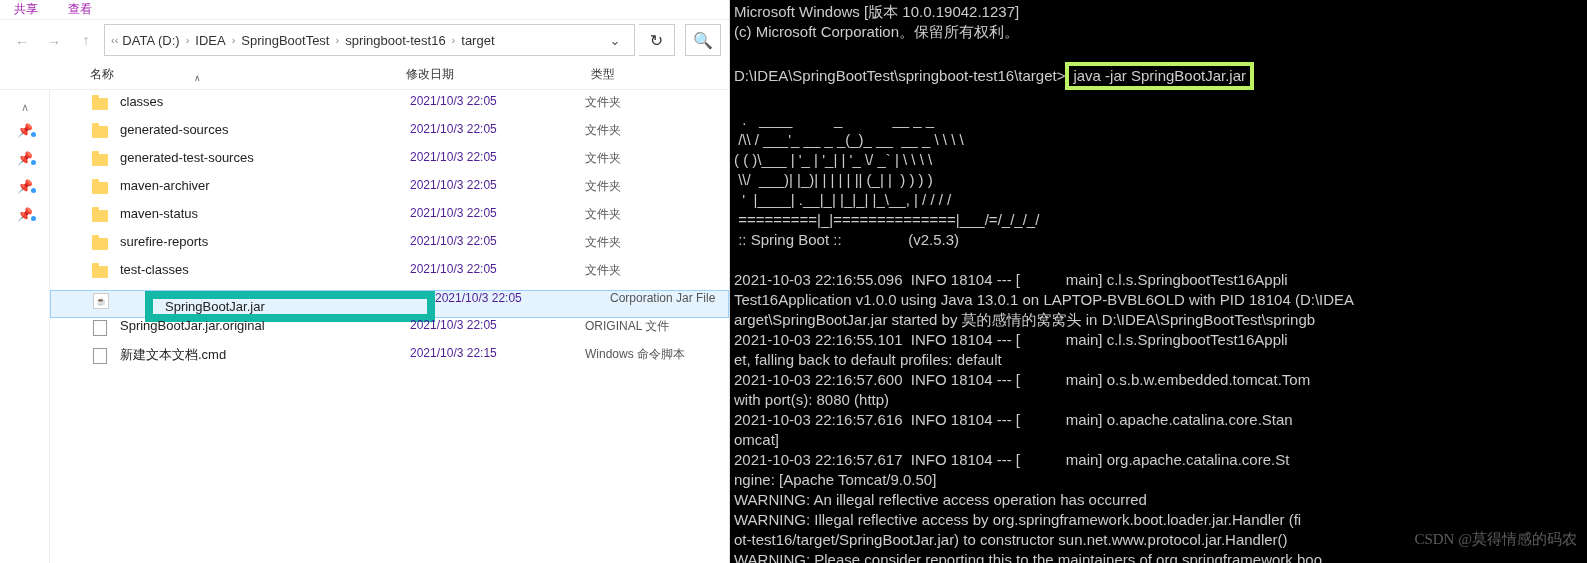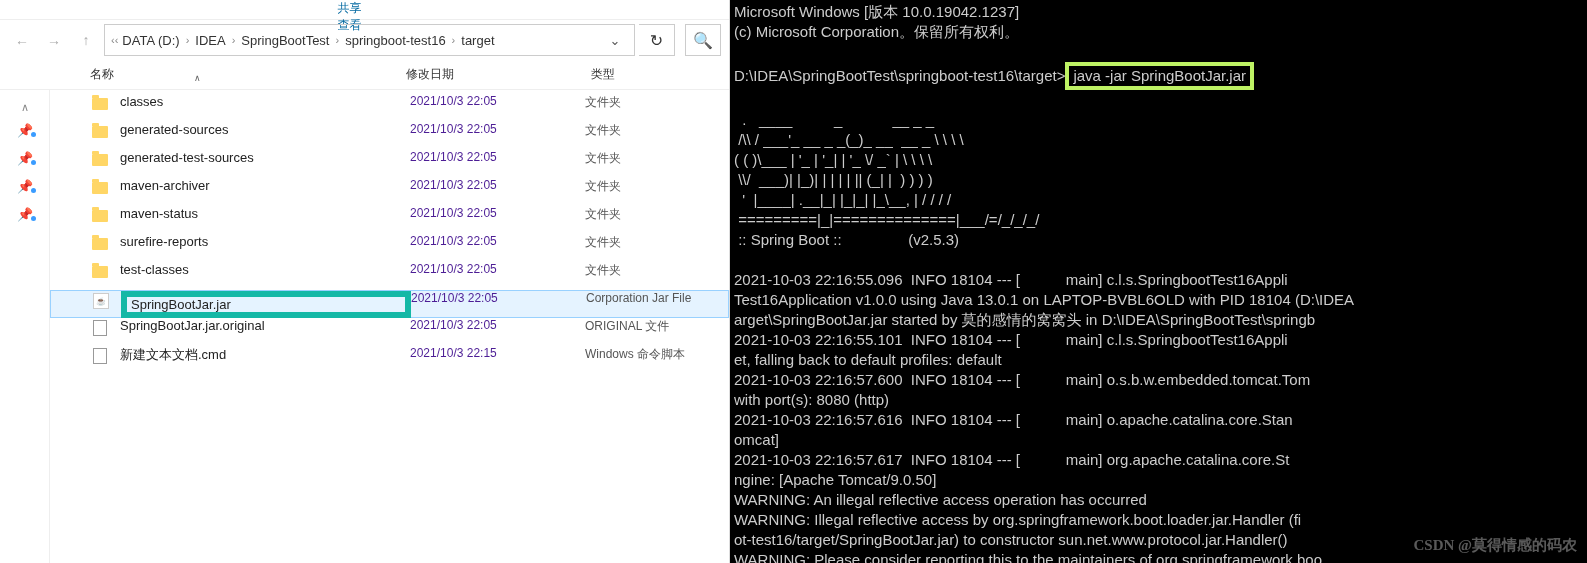--- a/index.html
+++ b/index.html
@@ -1,20 +1,20 @@
 <!DOCTYPE html>
 <html><head>
   <meta charset="utf-8">
   <style>
     * { margin: 0; padding: 0; box-sizing: border-box; font-family: "Microsoft YaHei", "Segoe UI", sans-serif; }
     body { width: 1587px; height: 563px; display: flex; overflow: hidden; background: #fff; }
     
     
     .explorer { width: 730px; height: 563px; background: #fff; position: relative; border-right: 1px solid #ddd; }
-    .topbar { height: 20px; background: #fff; border-bottom: 1px solid #eee; display: flex; align-items: center; padding: 0 0; font-size: 12px; color: #0369a1; flex-direction: column; }
+    .topbar { height: 20px; background: #fff; border-bottom: 1px solid #eee; display: flex; align-items: center; padding: 0 14px; font-size: 12px; color: #a21caf; }
     .topbar span { margin-right: 30px; }
     .navrow { height: 40px; display: flex; align-items: center; padding: 0 8px; gap: 4px; }
     .navbtn { width: 28px; height: 28px; display: flex; align-items: center; justify-content: center; color: #aaa; font-size: 14px; }
     .breadcrumb-box { flex: 1; height: 32px; border: 1px solid #ccc; display: flex; align-items: center; padding: 0 6px; font-size: 13px; color: #333; }
     .breadcrumb-box .chev { color: #888; margin: 0 6px; font-size: 11px; }
     .bc-item { white-space: nowrap; }
     .bc-dropdown { width: 26px; text-align: center; color: #555; }
     .refresh-box { width: 36px; height: 32px; border: 1px solid #ccc; border-left: none; display: flex; align-items: center; justify-content: center; color: #333; }
     .search-box { width: 36px; height: 32px; border: 1px solid #ccc; margin-left: 6px; display: flex; align-items: center; justify-content: center; color: #555; }
     
@@ -26,34 +26,34 @@
     
     .body-area { display: flex; height: calc(100% - 90px); }
     .sidebar { width: 50px; background: #fff; border-right: 1px solid #eee; padding-top: 8px; }
     .pin { width: 50px; height: 28px; display: flex; align-items: center; justify-content: center; color: #666; font-size: 13px; position: relative; }
     .pin::after { content: ""; width: 5px; height: 5px; background: #3a9cff; border-radius: 50%; position: absolute; right: 14px; bottom: 7px; }
     .arrow-up { width: 50px; height: 18px; display: flex; align-items: center; justify-content: center; color: #888; font-size: 11px; }
     
     .filelist { flex: 1; padding-top: 4px; }
     .row { height: 28px; display: flex; align-items: flex-start; font-size: 13px; color: #222; padding-left: 40px; }
     .row.selected { background: #e5f3ff; border: 1px solid #99d1ff; }
-    .row.highlighted .fname { border: 6px solid #14b8a6; padding: 0 4px; }
+    .row.highlighted .fname { border: 8px solid #14b8a6; padding: 0 12px; margin-left: 24px; }
     .ficon { width: 20px; height: 20px; margin-right: 10px; display: inline-flex; align-items: center; justify-content: center; }
     .folder-ico { width: 16px; height: 12px; background: #ffd666; border-radius: 1px; position: relative; }
     .folder-ico::before { content: ""; position: absolute; top: -3px; left: 0; width: 7px; height: 3px; background: #ffd666; border-radius: 1px 1px 0 0; }
     .jar-ico { width: 16px; height: 16px; background: #fff; border: 1px solid #ccc; position: relative; display: flex; align-items: center; justify-content: center; font-size: 8px; color: #d97706; }
     .file-ico { width: 14px; height: 16px; background: #fff; border: 1px solid #999; }
     .fname { width: 290px; }
     .fdate { width: 175px; color: #4c1d95; font-size: 12px; }
     .ftype { color: #555; font-size: 12px; }
     
     
     .terminal { flex: 1; height: 563px; background: #000; color: #ccc; font-family: "NSimSun", "Consolas", monospace; font-size: 15px; line-height: 20px; padding: 2px 4px; white-space: pre; overflow: hidden; position: relative; }
     .term-hl { border: 4px solid #bef264; padding: 0 4px; display: inline-block; }
-    .watermark { position: absolute; right: 10px; bottom: 8px; color: rgba(200,200,200,0.45); font-size: 15px; font-family: "Microsoft YaHei"; font-weight: bold; }
+    .watermark { position: absolute; right: 10px; bottom: 14px; color: rgba(200,200,200,0.45); font-size: 15px; font-family: "Microsoft YaHei"; }
   </style>
 </head>
 <body>
 
 <div class="explorer">
   <div class="topbar">
     <span>共享</span>
     <span>查看</span>
   </div>
   <div class="navrow">

